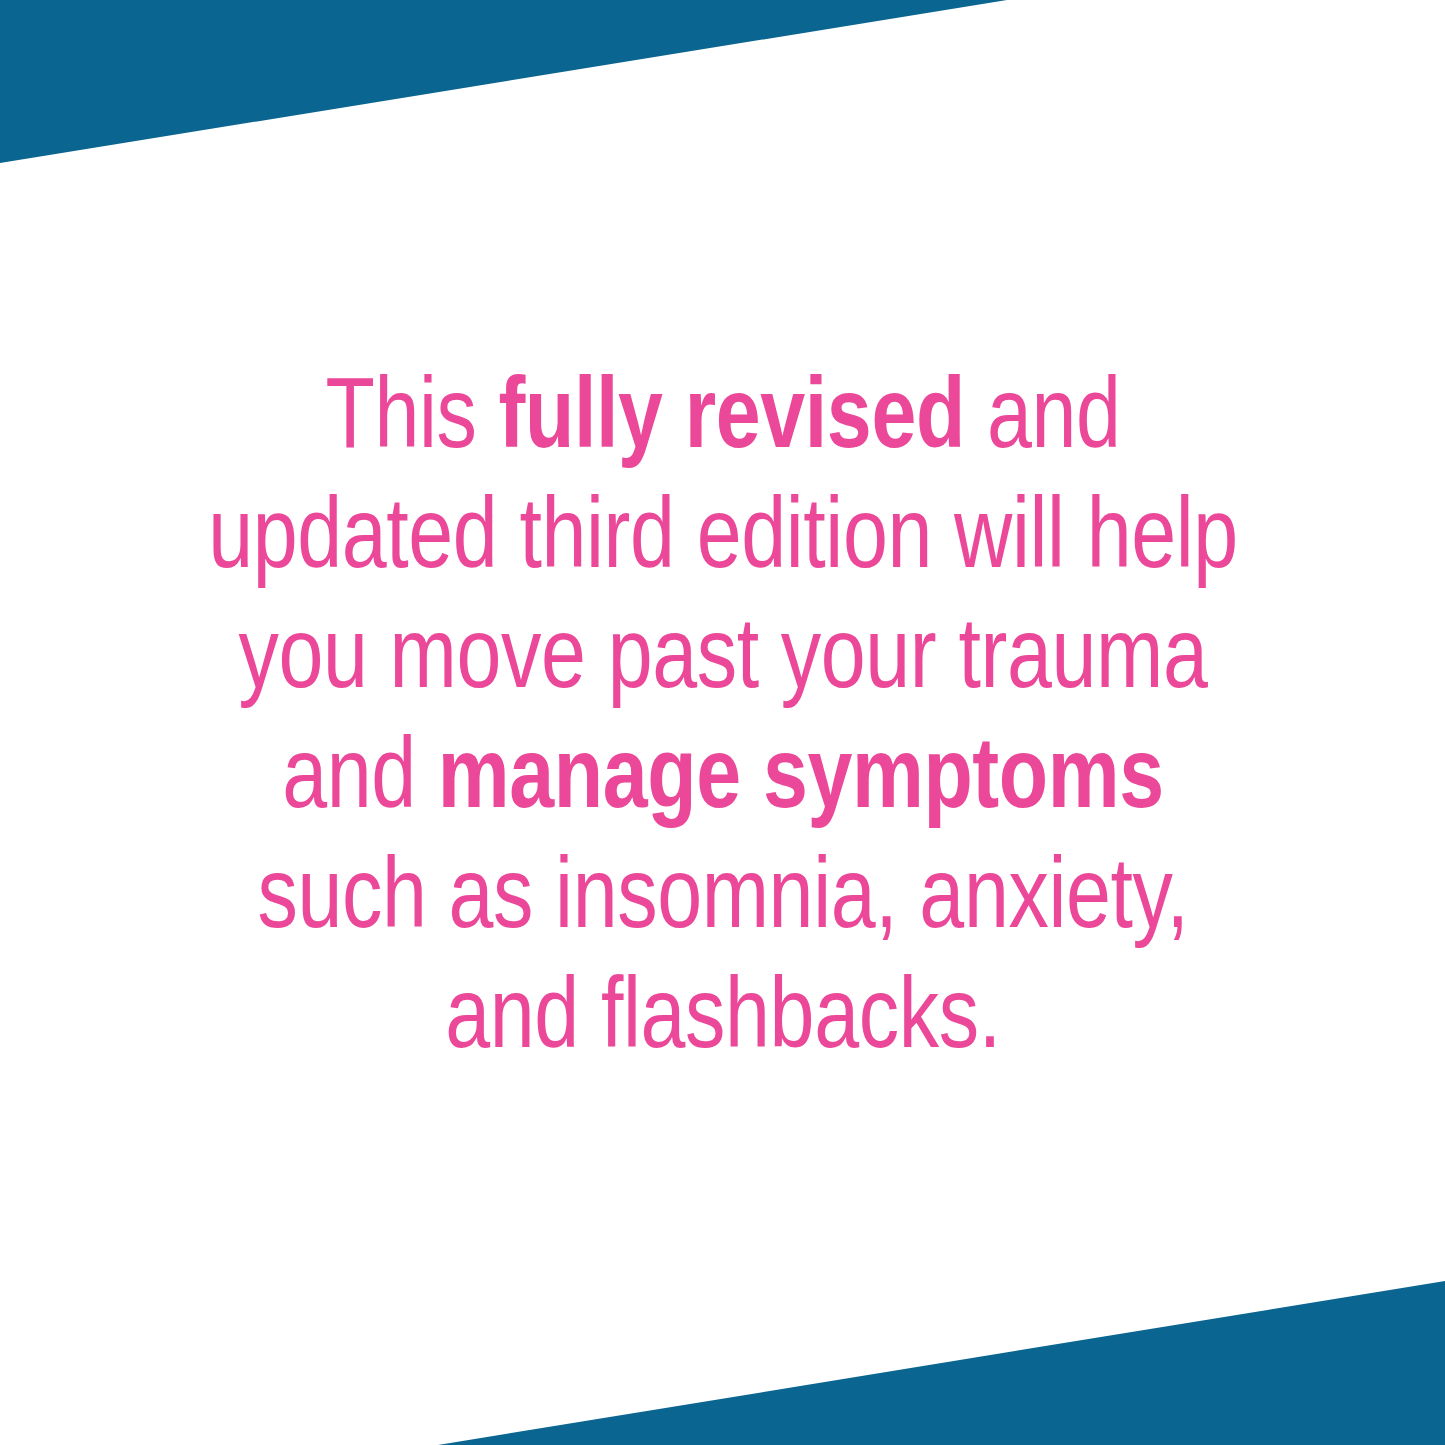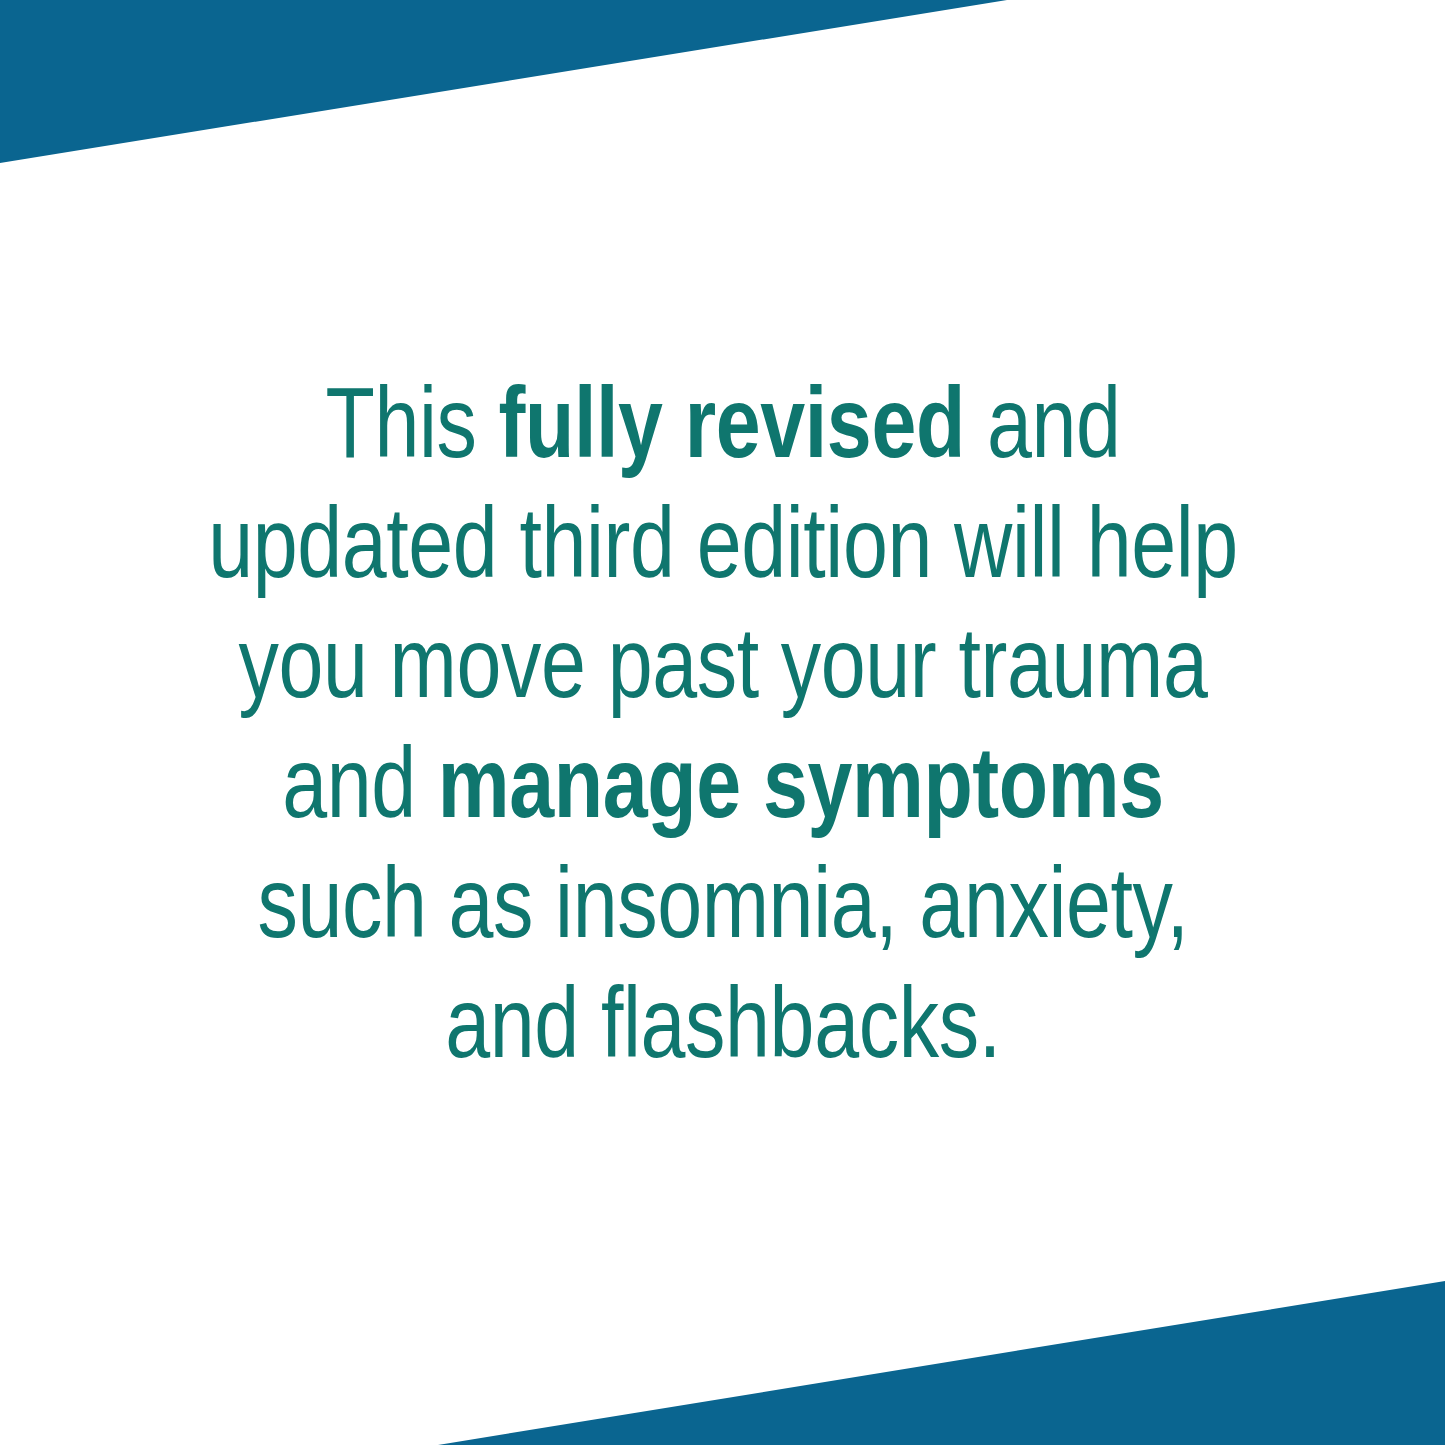--- a/index.html
+++ b/index.html
@@ -29,25 +29,25 @@
     top: 0;
     width: 1445px;
     height: 1445px;
     pointer-events: none;
   }
 
   
   #promo-text {
     position: absolute;
     left: 50%;
-    top: 362px;
+    top: 352px;
     transform: translateX(-50%);
     width: 1300px;
     text-align: center;
-    color: #0f766e;
+    color: #ec4899;
     font-family: "Liberation Sans", sans-serif;
     font-size: 101px;
     line-height: 120px;
     font-weight: 400;
     letter-spacing: -0.5px;
     transform-origin: center top;
   }
   
   #promo-text .squeeze {
     display: inline-block;

